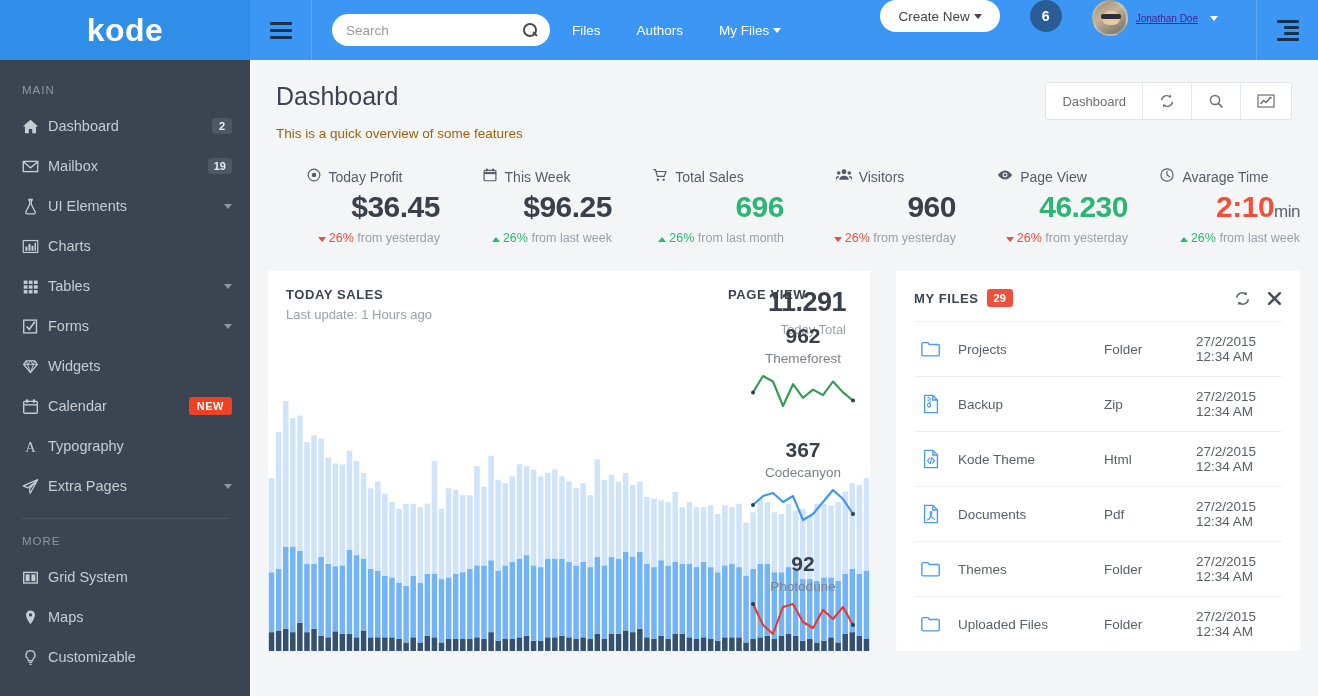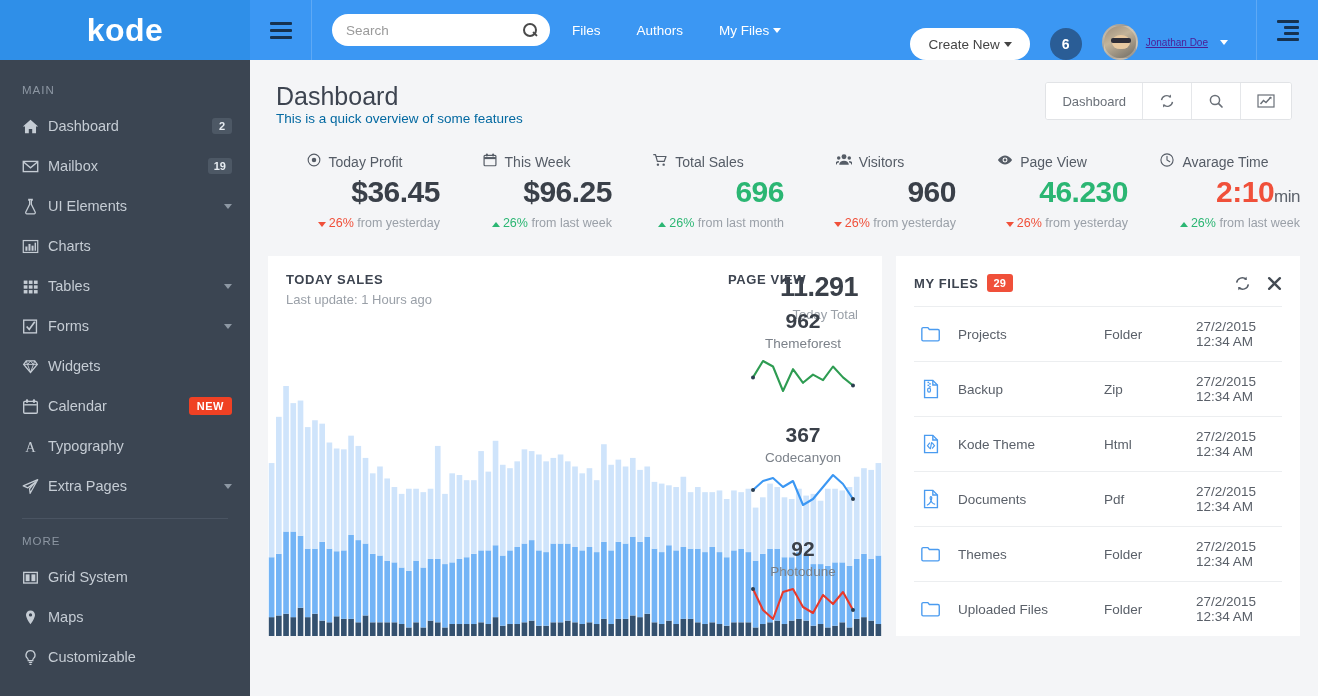--- a/index.html
+++ b/index.html
@@ -47,21 +47,21 @@
     content:''; position: absolute; left: 9px; top: 10px; width: 6px; height: 2px;
     background: #4a4a4a; transform: rotate(45deg); border-radius: 1px;
   }
   .navlinks { display: flex; align-items: center; gap: 36px; margin-left: 22px; }
   .navlinks a {
     color: #fff; font-size: 13.5px; text-decoration: none; white-space: nowrap;
   }
   .caret { display:inline-block; width:0;height:0; border-left:4px solid transparent;
     border-right:4px solid transparent; border-top:5px solid currentColor;
     margin-left:4px; vertical-align: middle; }
-  .topright { margin-left: auto; display: flex; align-items: flex-end; gap: 20px; padding-right: 0; }
+  .topright { margin-left: auto; display: flex; align-items: flex-start; gap: 30px; padding-right: 0; }
   .create-new {
     background:#fff; border-radius:16px; height:32px; padding: 0 18px;
     display:flex; align-items:center; color:#444; font-size:13.5px; cursor:pointer;
     border: 0; font-family: "Liberation Sans", sans-serif; white-space: nowrap;
   }
   .notif-badge {
     width: 32px; height: 32px; border-radius: 50%; background: #2a5d96;
     color:#fff; display:flex; align-items:center; justify-content:center;
     font-size: 14px; font-weight: bold; cursor:pointer;
   }
@@ -117,21 +117,21 @@
   .side-caret {
     width:0;height:0;border-left:4px solid transparent;border-right:4px solid transparent;
     border-top:5px solid #8d97a3; margin-left: 6px;
   }
   .side-divider { height:1px; background:#4a5462; margin: 12px 22px 0 22px; }
 
   
   .main { flex: 1; overflow: hidden; position: relative; background:#f4f5f7; }
   .page-head { padding: 22px 26px 0 26px; display:flex; align-items:flex-start; }
   .page-title { font-size: 25px; color:#3d4450; font-weight: normal; }
-  .page-sub { font-size: 13.5px; color:#0369a1; margin-top: 0; }
+  .page-sub { font-size: 13.5px; color:#a16207; margin-top: 15px; }
   .head-btns { margin-left:auto; display:flex; border:1px solid #e1e3e6; border-radius:3px; background:#fff; overflow:hidden; }
   .head-btns button {
     background:#fff; border:0; border-right:1px solid #e5e7ea; height:36px;
     padding: 0 16px; font-size:13px; color:#6a7078; cursor:pointer;
     font-family:"Liberation Sans", sans-serif; display:flex; align-items:center; justify-content:center;
   }
   .head-btns button:last-child { border-right:0; }
   .head-btns button svg { display:block; }
 
   
@@ -146,21 +146,21 @@
   .stat-val.red { color:#f0503a; }
   .stat-val .unit { font-size: 17px; font-weight: normal; color:#5d636c; }
   .stat-sub { font-size: 12.5px; color:#9aa0a8; margin-top: 7px; }
   .stat-sub .up { color:#2bb673; }
   .stat-sub .down { color:#f0503a; }
   .arrow { display:inline-block; width:0;height:0; border-left:4px solid transparent; border-right:4px solid transparent; margin-right:3px; }
   .arrow.up { border-bottom:5px solid #2bb673; }
   .arrow.down { border-top:5px solid #f0503a; }
 
   
-  .panels { display:flex; padding: 26px 18px 0 18px; gap: 4px; }
+  .panels { display:flex; padding: 26px 18px 0 18px; gap: 16px; }
   .panel { background:#fff; position:relative; }
   .panel-left { flex: 1 1 auto; width: 610px; overflow:hidden; position:relative; height: 380px;}
   .panel-right { flex: 0 0 404px; margin-left: 10px; height: 380px; overflow:hidden;}
 
   .ts-head { padding: 16px 18px 0 18px; display:flex; }
   .ts-title { font-size: 13px; font-weight:bold; color:#3d4450; letter-spacing:.6px; }
   .ts-sub { font-size: 13px; color:#9aa0a8; margin-top:5px; }
   .ts-total { margin-left:auto; text-align:right; padding-right: 6px; }
   .ts-total-val { font-size: 27px; font-weight:bold; color:#3a4049; letter-spacing:-.5px;}
   .ts-total-lbl { font-size: 13px; color:#9aa0a8; margin-top:4px; }

